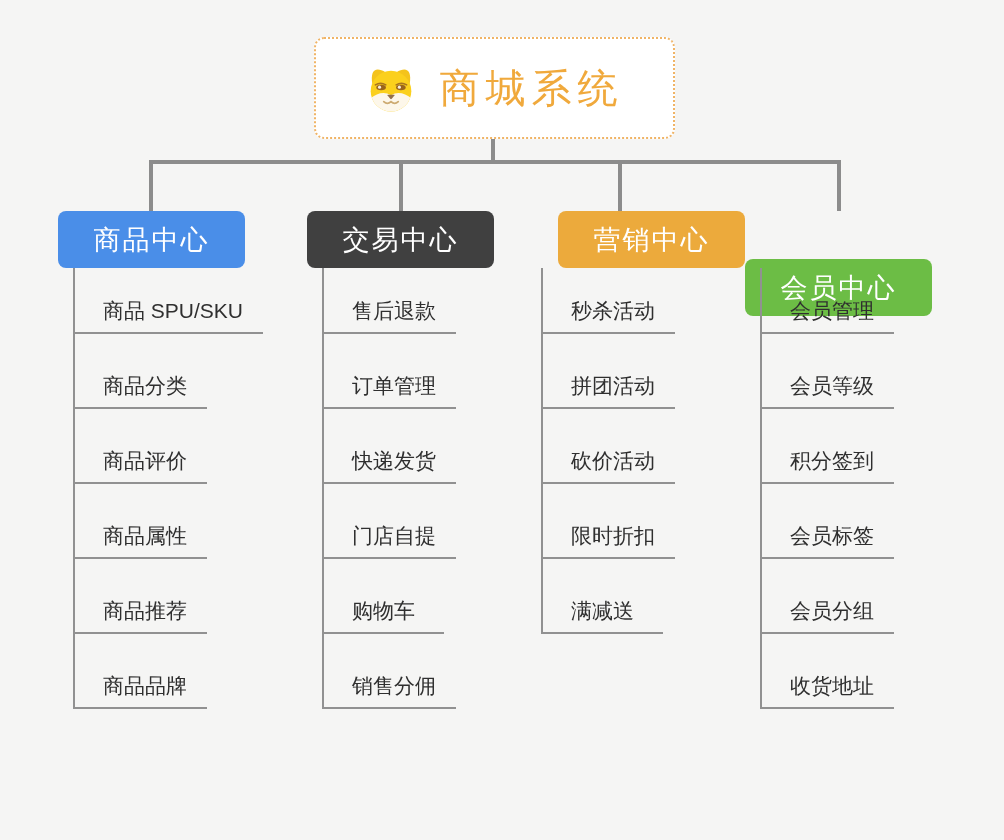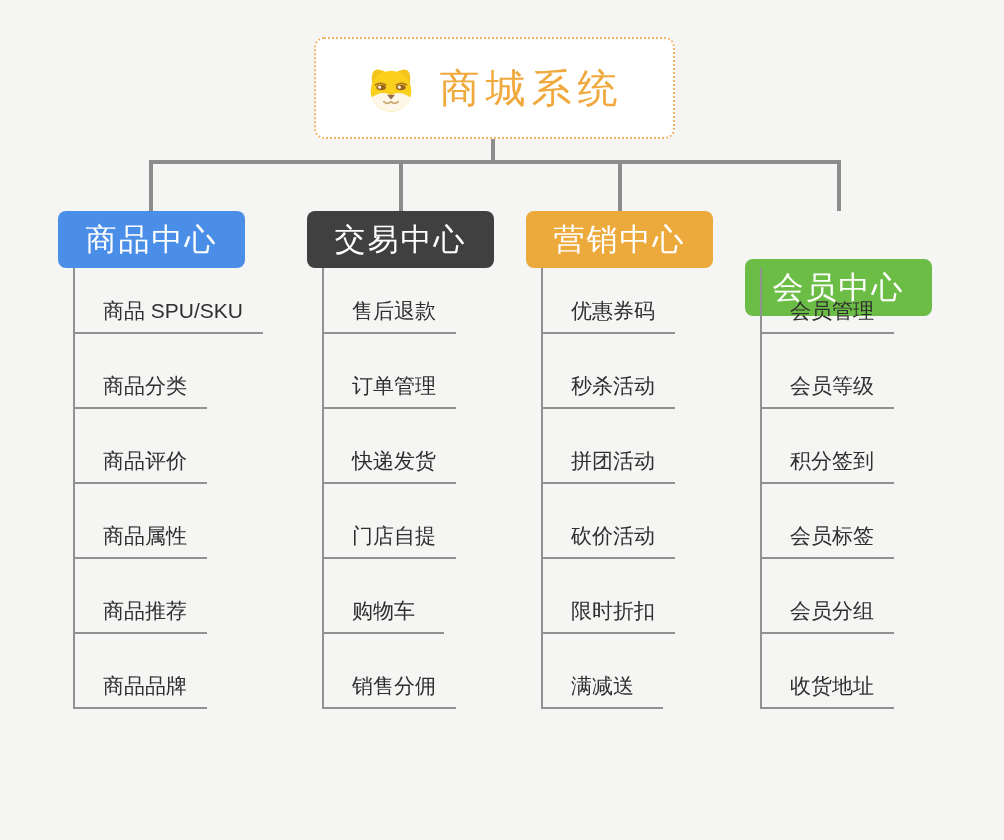--- a/index.html
+++ b/index.html
@@ -40,21 +40,21 @@
   .stub-2 { left: 618px; }
   .stub-3 { left: 837px; }
 
   
   .branch-box {
     position: absolute;
     top: 211px; height: 57px; width: 187px;
     border-radius: 8px;
     display: flex; align-items: center; justify-content: center;
     color: #ffffff;
-    font-size: 31px;
+    font-size: 27px;
     letter-spacing: 2px;
     white-space: nowrap;
   }
   .branch-0 { left: 58px; }
   .branch-1 { left: 307px; }
   .branch-2 { left: 526px; }
   .branch-3 { left: 745px; }
 
   
   .topic-col {
@@ -110,21 +110,21 @@
 
 <div class="line root-stub"></div>
 <div class="line trunk"></div>
 <div class="line stub stub-0"></div>
 <div class="line stub stub-1"></div>
 <div class="line stub stub-2"></div>
 <div class="line stub stub-3"></div>
 
 <div class="branch-box branch-0" style="background-color: rgb(74, 142, 232);">商品中心</div>
 <div class="branch-box branch-1" style="background-color: #404040;">交易中心</div>
-<div class="branch-box branch-2" style="background-color: rgb(236, 170, 60);">营销中心</div>
+<div class="branch-box branch-2" style="background-color: rgb(236, 170, 60); margin-left: 32px;">营销中心</div>
 <div class="branch-box branch-3" style="background-color: rgb(108, 189, 69); margin-top: 48px;">会员中心</div>
 
 <div class="topic-col col-0">
   <div class="topic">商品 SPU/SKU</div>
   <div class="topic">商品分类</div>
   <div class="topic">商品评价</div>
   <div class="topic">商品属性</div>
   <div class="topic">商品推荐</div>
   <div class="topic">商品品牌</div>
 </div>
@@ -132,21 +132,20 @@
 <div class="topic-col col-1">
   <div class="topic">售后退款</div>
   <div class="topic">订单管理</div>
   <div class="topic">快递发货</div>
   <div class="topic">门店自提</div>
   <div class="topic">购物车</div>
   <div class="topic">销售分佣</div>
 </div>
 
 <div class="topic-col col-2">
-  <div class="topic">优惠券码</div>
   <div class="topic">秒杀活动</div>
   <div class="topic">拼团活动</div>
   <div class="topic">砍价活动</div>
   <div class="topic">限时折扣</div>
   <div class="topic">满减送</div>
 </div>
 
 <div class="topic-col col-3">
   <div class="topic">会员管理</div>
   <div class="topic">会员等级</div>

